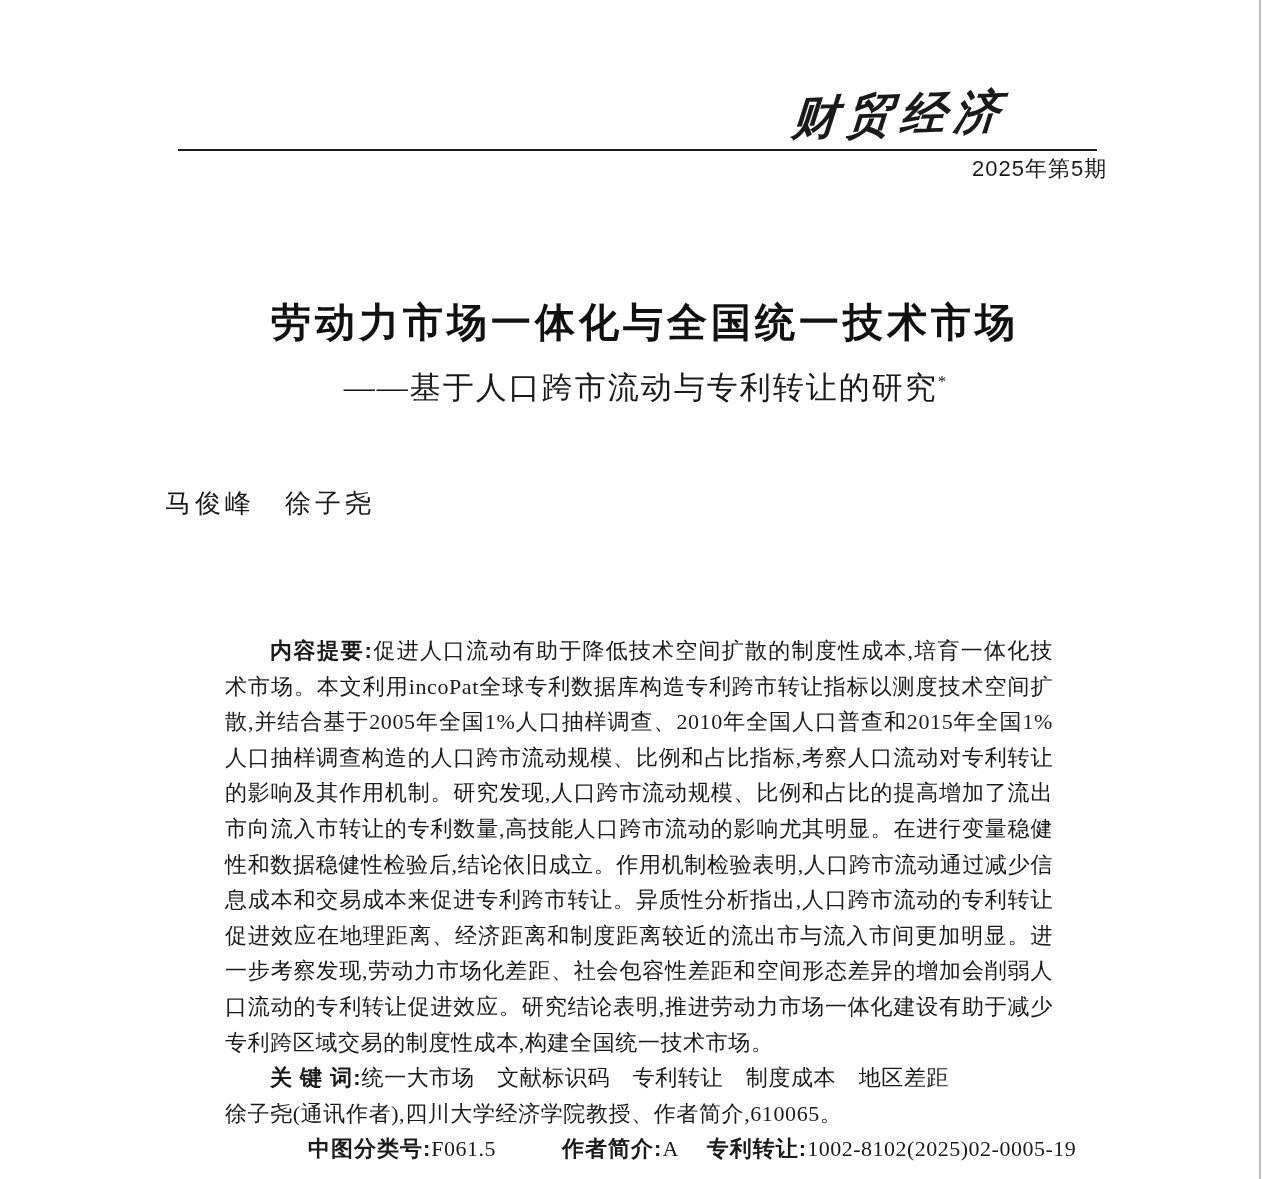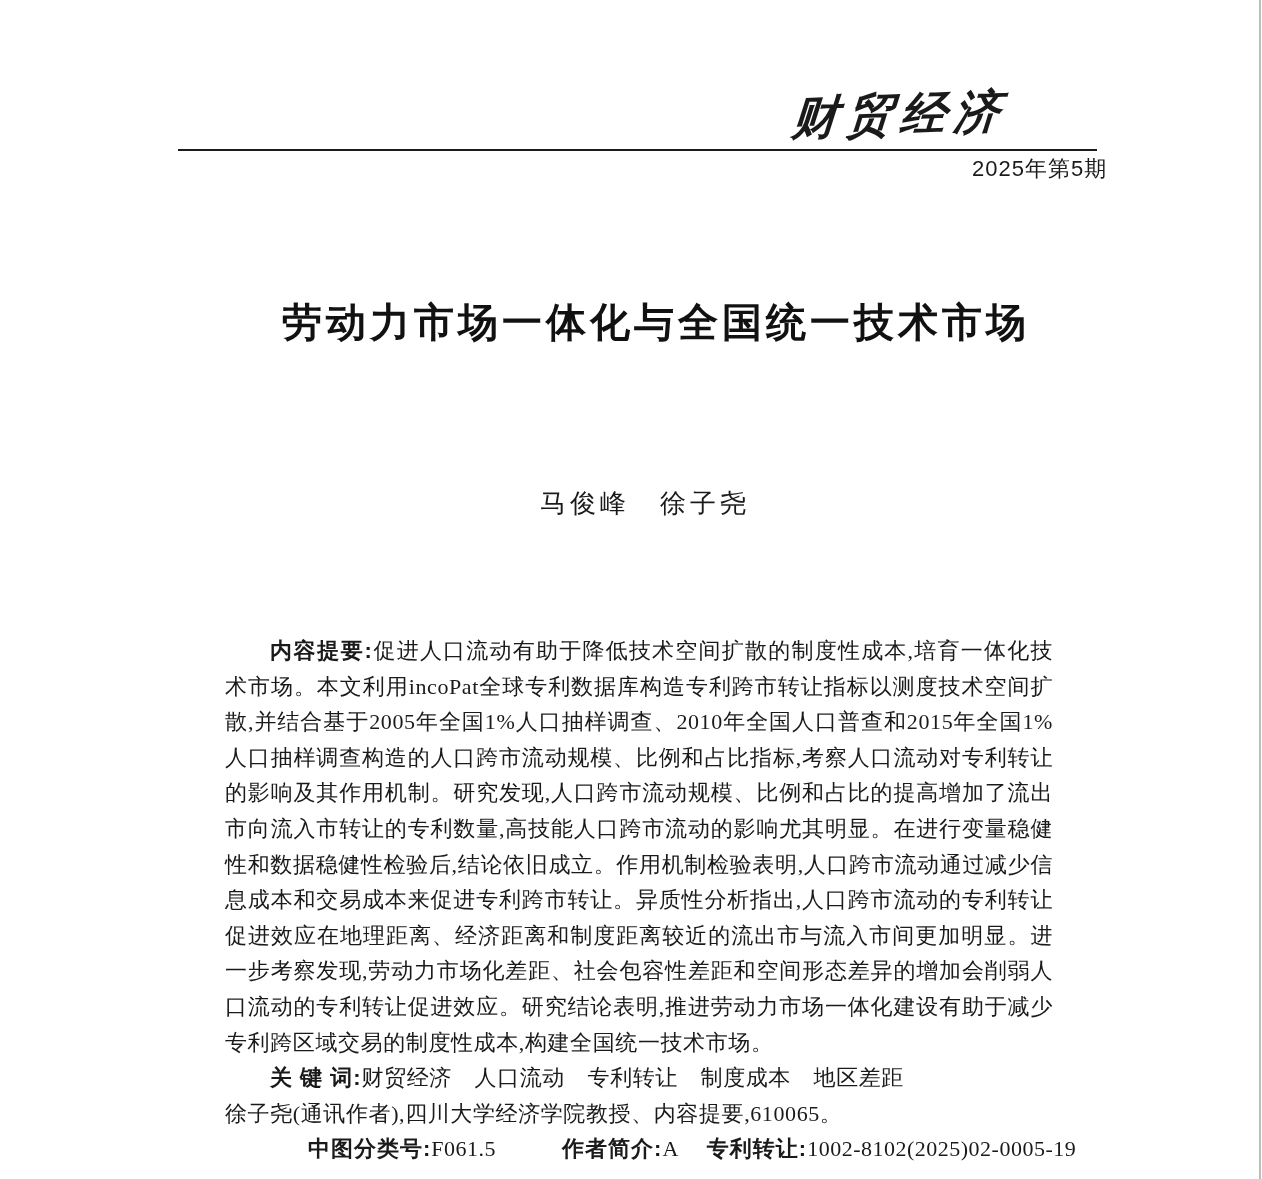--- a/index.html
+++ b/index.html
@@ -29,35 +29,34 @@
     position:absolute;left:972px;top:111px;
     font-family:Liberation Sans, sans-serif;
     font-size:22px;letter-spacing:1px;white-space:nowrap;margin-top:43px;
   }
   .header-rule{
     position:absolute;left:178px;top:149px;width:919px;height:2px;
     background:#1c1c1c;
   }
   
   .title{
-    position:absolute;left:176px;top:272px;width:960px;
+    position:absolute;left:165px;top:272px;width:960px;
     text-align:center;
     font-family:"Liberation Sans", sans-serif;
     font-weight:bold;font-size:40px;line-height:46px;letter-spacing:4px;
     white-space:nowrap;color:#111;
   }
   .subtitle{
     position:absolute;left:165px;top:361px;width:960px;
     text-align:center;
     font-size:31px;line-height:42px;letter-spacing:2px;white-space:nowrap;
   }
   .subtitle sup{font-size:17px;vertical-align:super;letter-spacing:0;}
   .authors{
     position:absolute;left:165px;top:487px;width:960px;
-    text-align:center;
     font-size:26px;line-height:34px;letter-spacing:4px;white-space:nowrap;
   }
   .authors .author-sep{display:inline-block;width:30px;}
   
   .front{
     position:absolute;left:225px;top:633px;width:828px;
     font-size:22px;line-height:35.6px;letter-spacing:0.6px;
     text-align:justify;
   }
   .front p{margin:0;padding:0;}
@@ -79,28 +78,29 @@
 <div class="page">
 
   <div class="page-edge"></div>
 
   <div class="journal-logo">财贸经济</div>
   <div class="journal-issue">2025年第5期</div>
   <div class="header-rule"></div>
 
   <h1 class="title">劳动力市场一体化与全国统一技术市场</h1>
 
+  <div class="subtitle"><span>——基于人口跨市流动与专利转让的研究</span><sup>*</sup></div>
 
   <div class="authors"><span>马俊峰</span><span class="author-sep"></span><span>徐子尧</span></div>
 
   <section class="front">
 
     <p class="abstract-p"><span class="lbl">内容提要:</span><span>促进人口流动有助于降低技术空间扩散的制度性成本,培育一体化技术市场。本文利用incoPat全球专利数据库构造专利跨市转让指标以测度技术空间扩散,并结合基于2005年全国1%人口抽样调查、2010年全国人口普查和2015年全国1%人口抽样调查构造的人口跨市流动规模、比例和占比指标,考察人口流动对专利转让的影响及其作用机制。研究发现,人口跨市流动规模、比例和占比的提高增加了流出市向流入市转让的专利数量,高技能人口跨市流动的影响尤其明显。在进行变量稳健性和数据稳健性检验后,结论依旧成立。作用机制检验表明,人口跨市流动通过减少信息成本和交易成本来促进专利跨市转让。异质性分析指出,人口跨市流动的专利转让促进效应在地理距离、经济距离和制度距离较近的流出市与流入市间更加明显。进一步考察发现,劳动力市场化差距、社会包容性差距和空间形态差异的增加会削弱人口流动的专利转让促进效应。研究结论表明,推进劳动力市场一体化建设有助于减少专利跨区域交易的制度性成本,构建全国统一技术市场。</span></p>
 
-    <p class="kw-line"><span class="lbl">关 键 词:</span><span>财贸经济 人口流动 专利转让 制度成本 地区差距</span></p>
+    <p class="kw-line"><span class="lbl">关 键 词:</span><span>统一大市场 文献标识码 专利转让 制度成本 地区差距</span></p>
 
 
-    <p class="bio-line2"><span>徐子尧(通讯作者),四川大学经济学院教授、内容提要,610065。</span></p>
+    <p class="bio-line2"><span>徐子尧(通讯作者),四川大学经济学院教授、作者简介,610065。</span></p>
 
     <p class="cls-line"><span class="cls-seg"><span class="lbl">中图分类号:</span><span class="cls-val">F061.5</span></span><span class="cls-seg"><span class="lbl">作者简介:</span><span class="cls-val">A</span></span><span><span class="lbl">专利转让:</span><span class="cls-val">1002-8102(2025)02-0005-19</span></span></p>
 
   </section>
 </div>
 
 </body></html>

